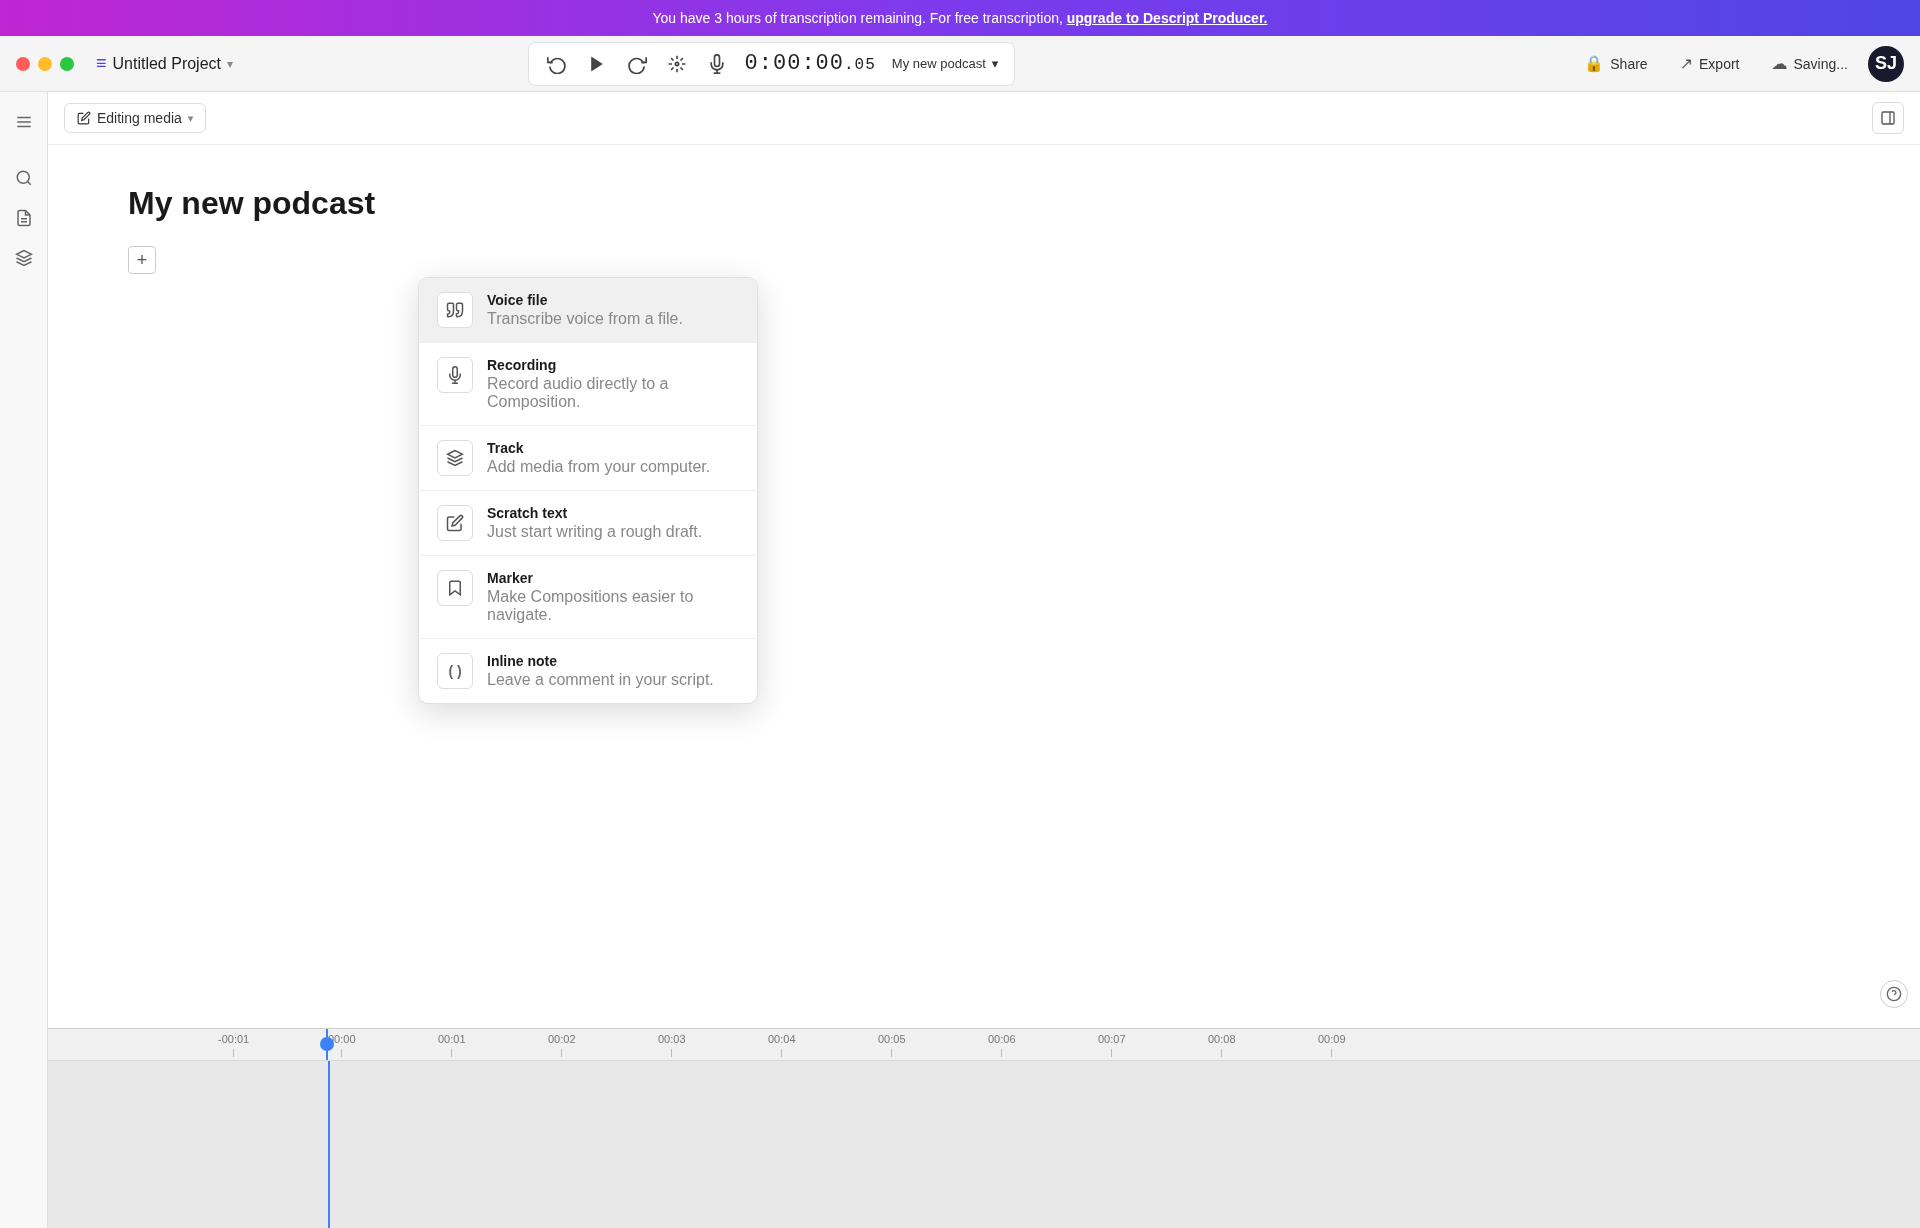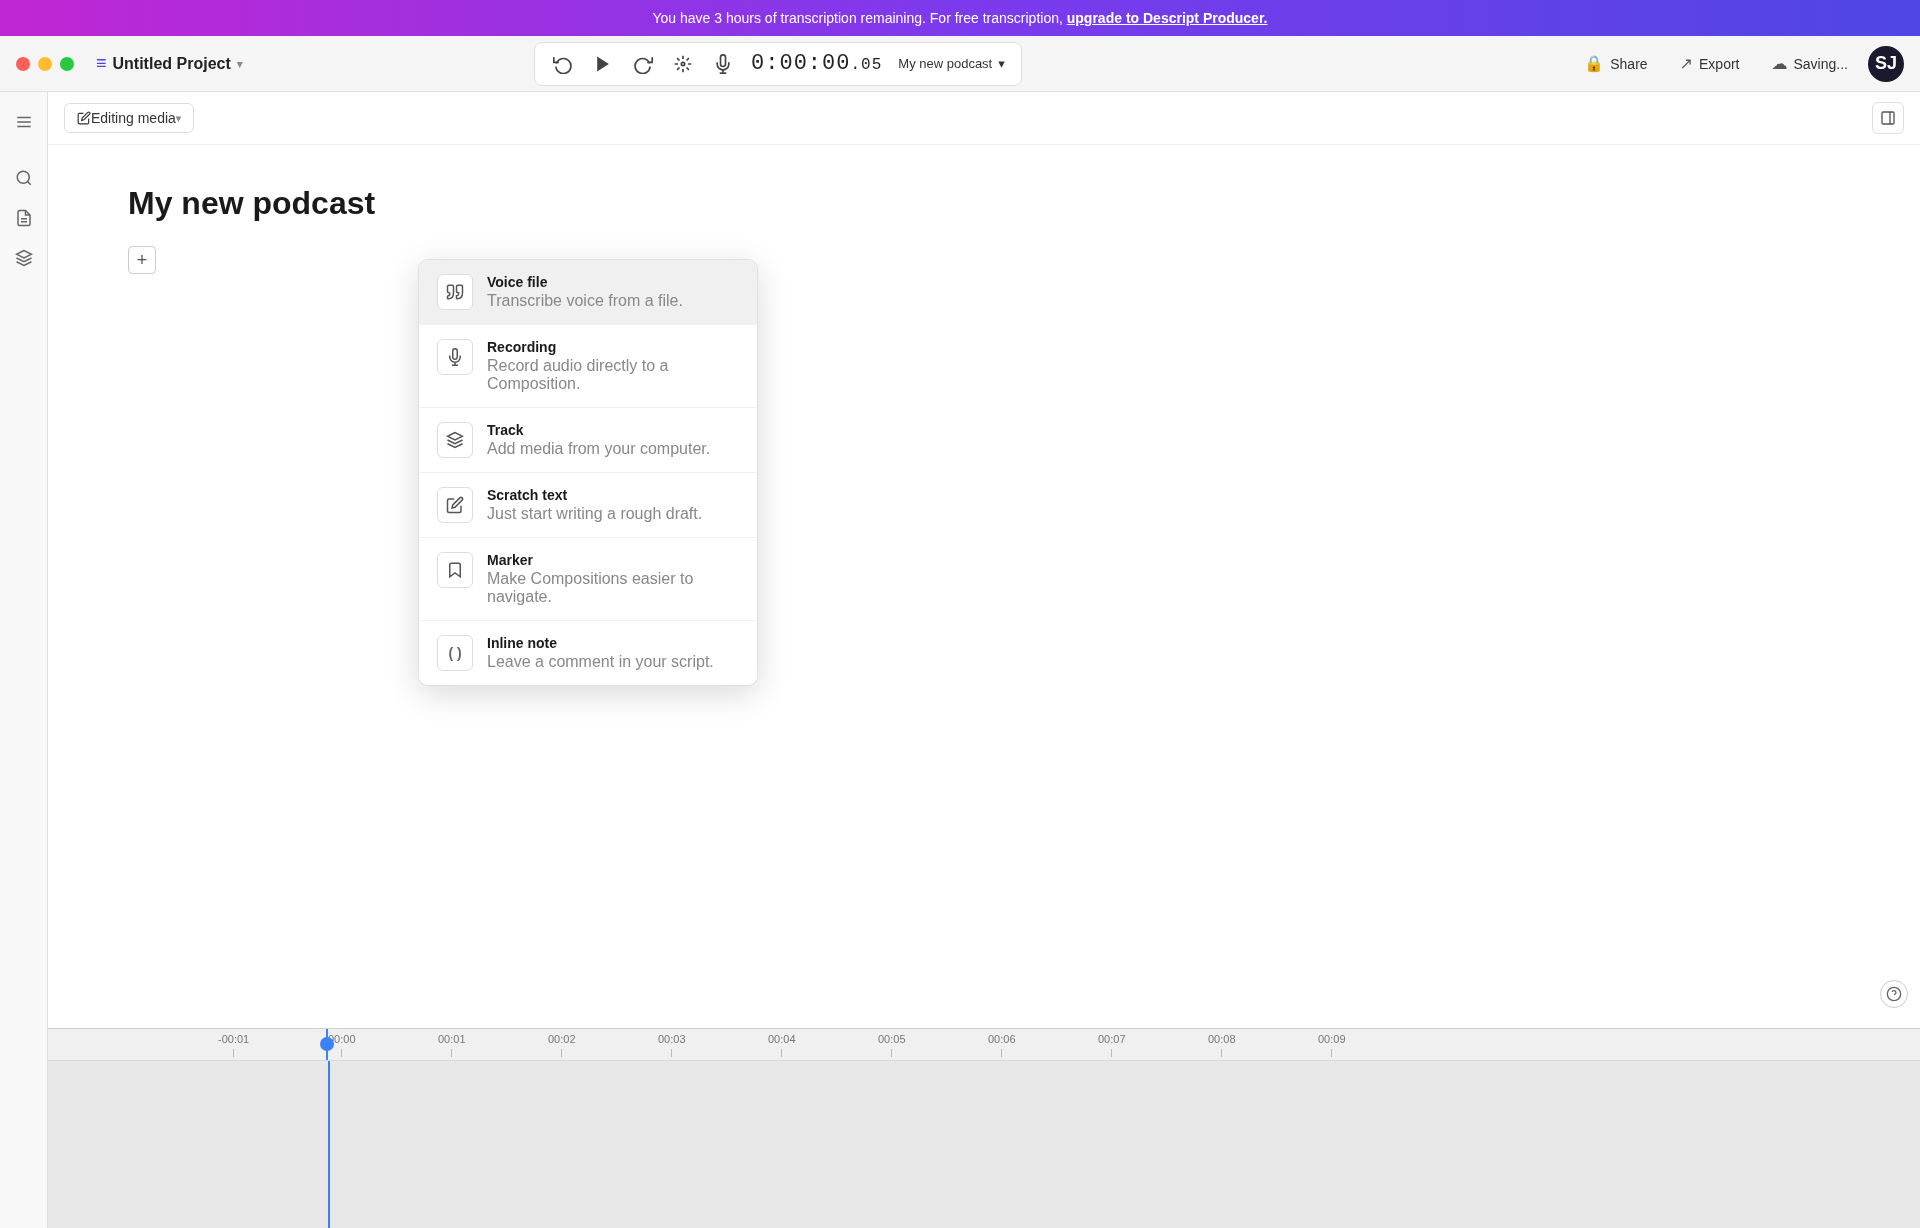--- a/index.html
+++ b/index.html
@@ -37,21 +37,21 @@
 
     .project-title-area {
       display: flex;
       align-items: center;
       gap: 6px;
       padding: 4px 10px;
       border-radius: 6px;
       cursor: pointer;
     }
     .project-icon { color: #4f46e5; font-size: 18px; }
-    .project-title-text { font-size: 16px; font-weight: 700; color: #222; }
+    .project-title-text { font-size: 16px; font-weight: 400; color: #222; }
     .chevron-down { color: #888; font-size: 12px; }
 
     .toolbar-center {
       display: flex;
       align-items: center;
       gap: 0;
       background: white;
       border: 1px solid #e0e0e0;
       border-radius: 8px;
       padding: 4px 8px;
@@ -168,20 +168,21 @@
 
     .editing-toolbar {
       padding: 10px 16px;
       border-bottom: 1px solid #eee;
       display: flex;
       align-items: center;
     }
     .editing-mode-btn {
       display: flex;
       align-items: center;
+      gap: 6px;
       padding: 6px 12px;
       border: 1px solid #ddd;
       border-radius: 6px;
       background: white;
       cursor: pointer;
       font-size: 14px;
       color: #333;
     }
 
     
@@ -209,21 +210,21 @@
       background: white;
       cursor: pointer;
       font-size: 18px;
       color: #555;
       margin-right: 8px;
     }
 
     
     .dropdown-menu {
       position: absolute;
-      top: 114px;
+      top: 132px;
       left: 370px;
       background: white;
       border: 1px solid #e0e0e0;
       border-radius: 10px;
       box-shadow: 0 8px 32px rgba(0,0,0,0.15);
       width: 340px;
       overflow: hidden;
       z-index: 100;
     }
     .menu-item {

